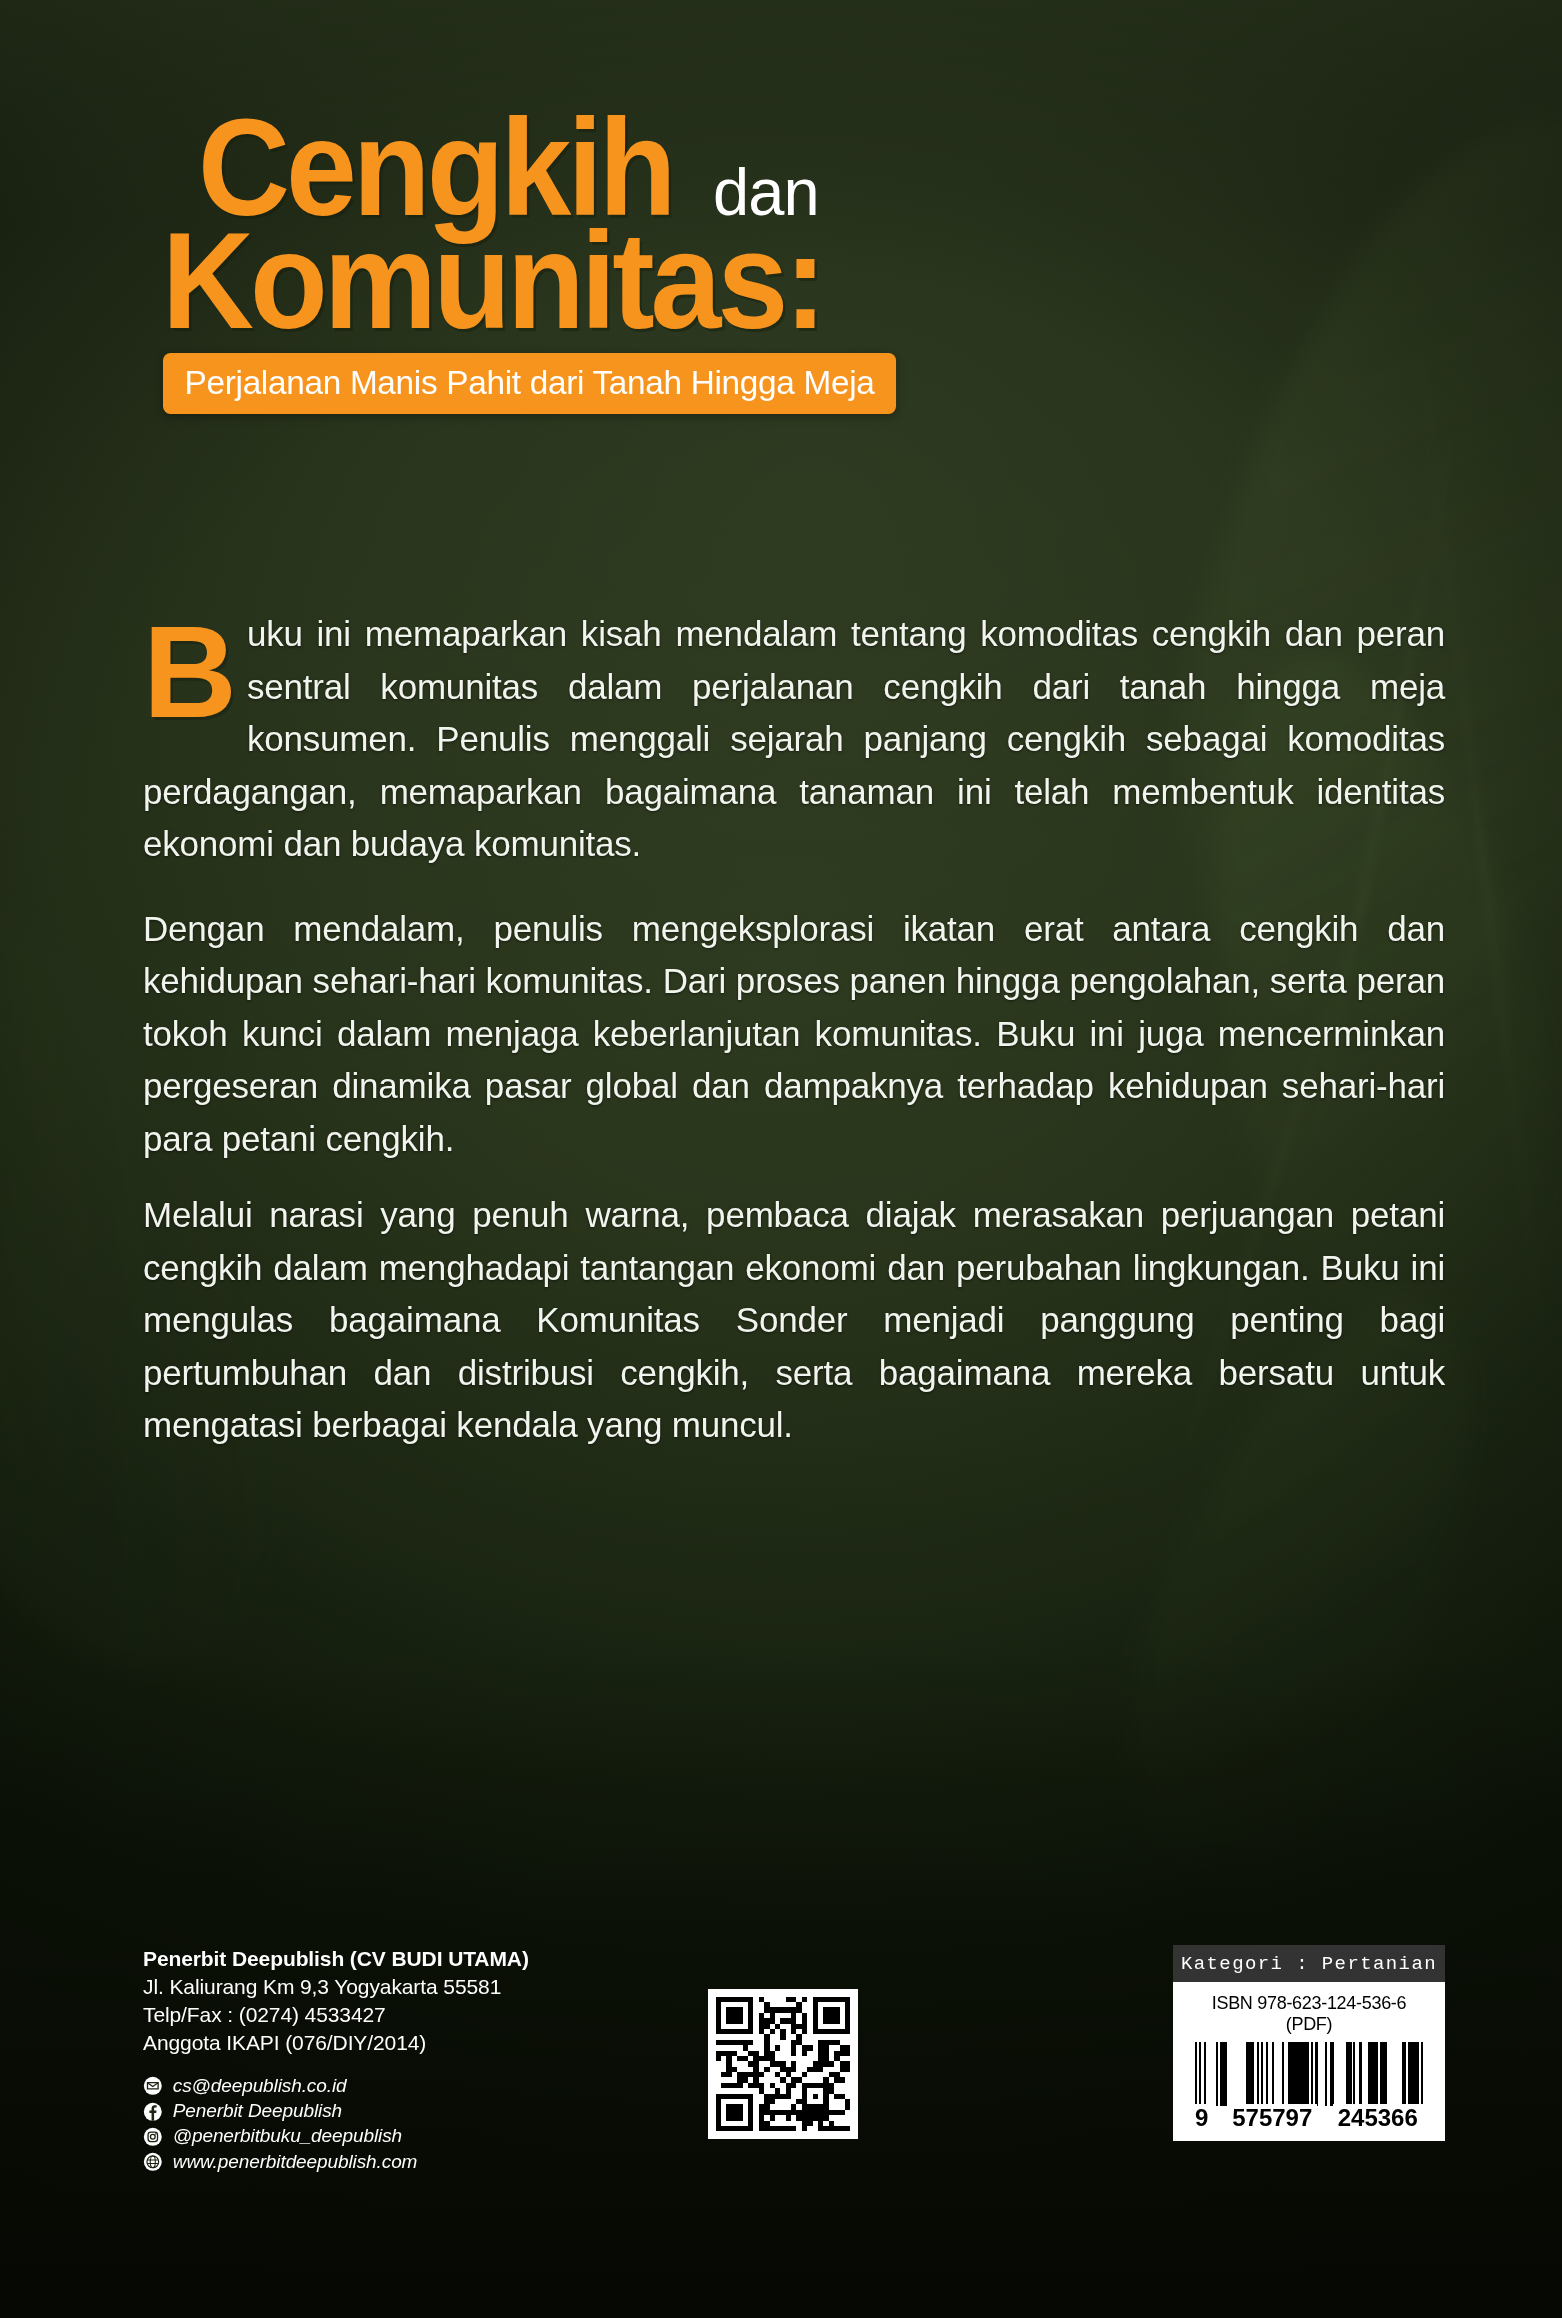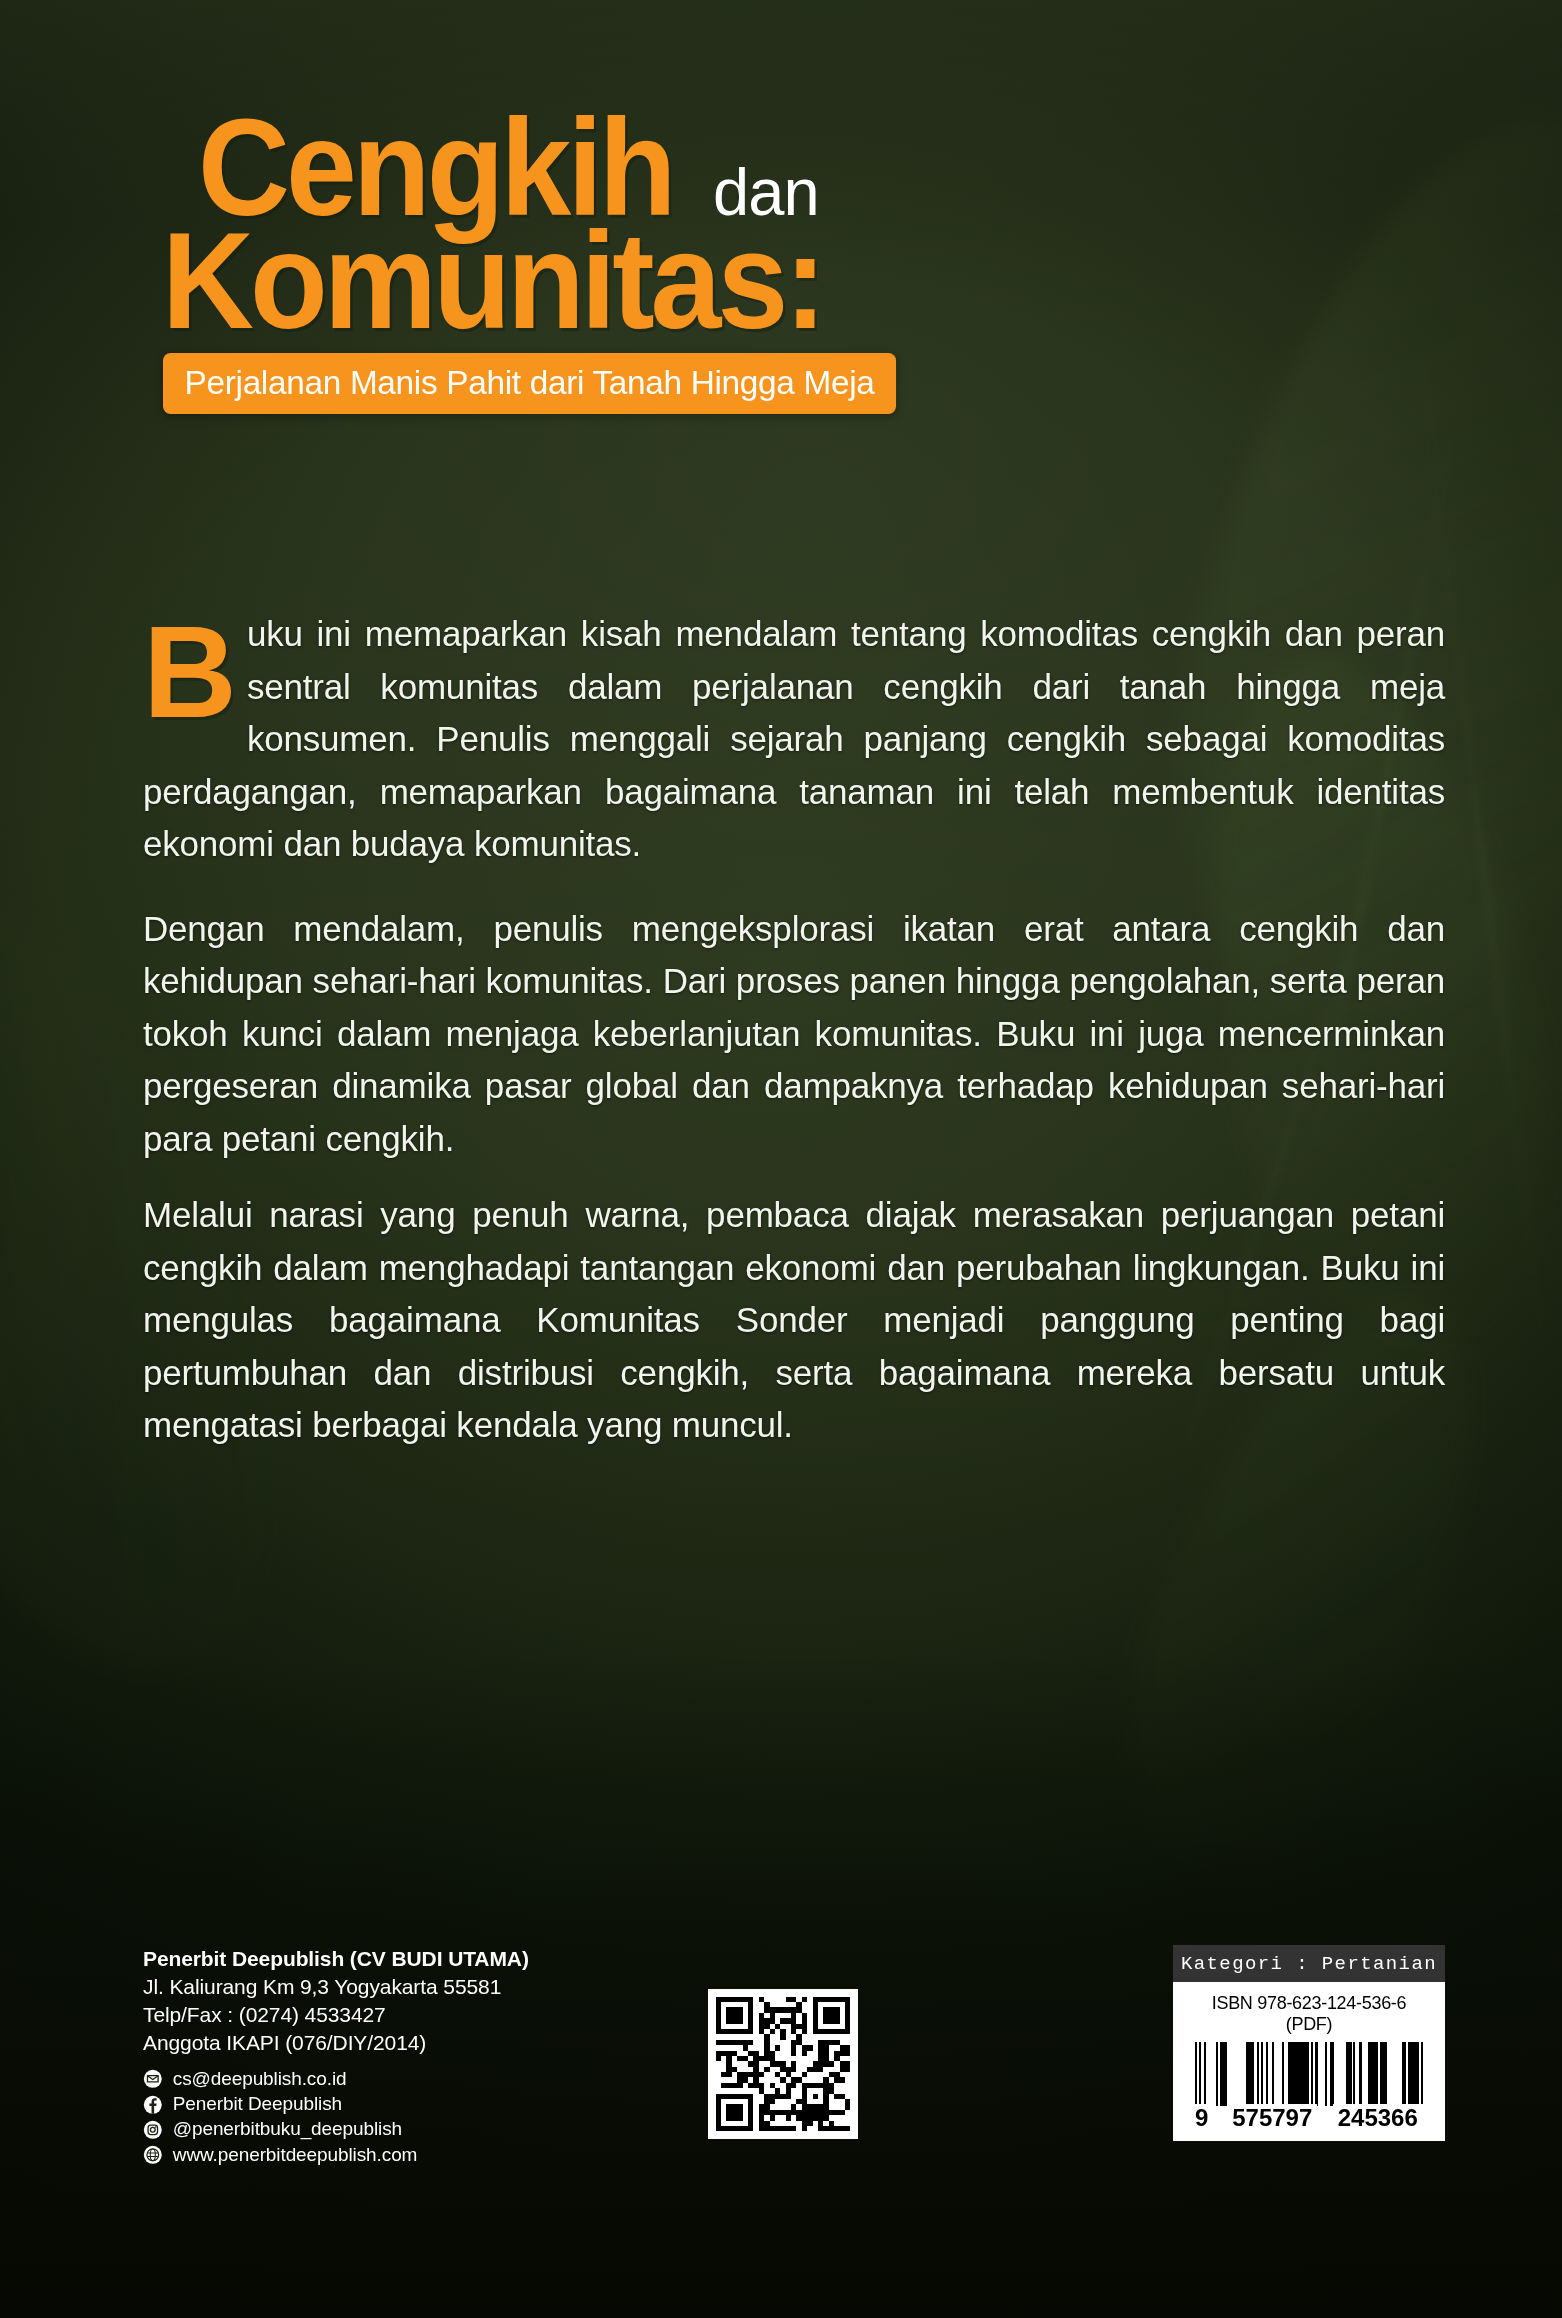--- a/index.html
+++ b/index.html
@@ -172,21 +172,22 @@
     letter-spacing: -0.1px;
     line-height: 1.33;
   }
   .pub-line {
     font-size: 21px;
     font-weight: 400;
     line-height: 1.33;
     letter-spacing: -0.1px;
   }
   .contact-list {
-    margin-top: 11px;
+    margin-top: 18px;
+    font-style: italic;
   }
   .contact-row {
     display: flex;
     align-items: center;
     margin-bottom: 2.6px;
   }
   .contact-ico {
     width: 19.6px;
     height: 19.6px;
     flex: 0 0 19.6px;

